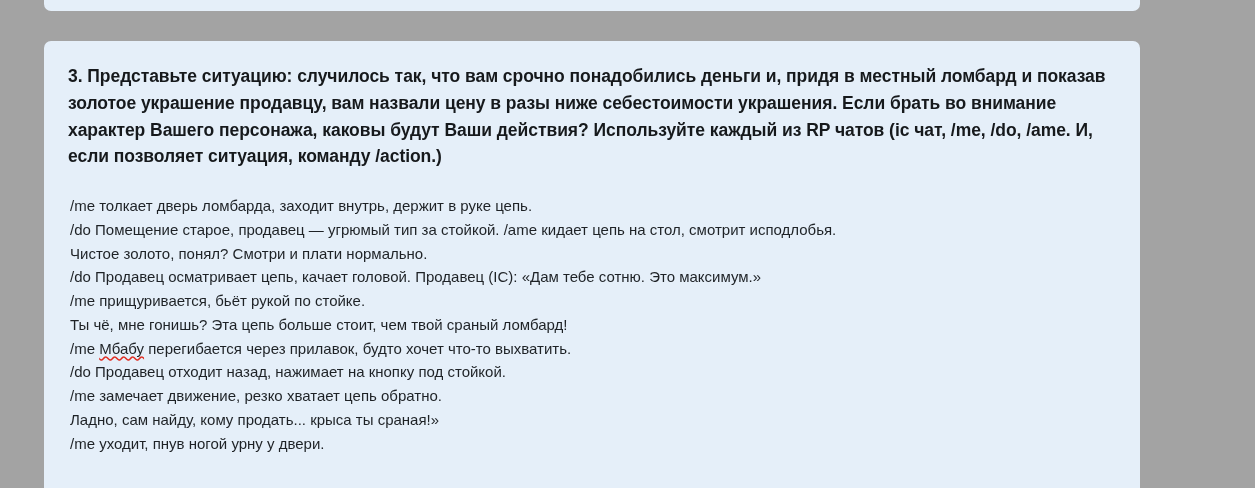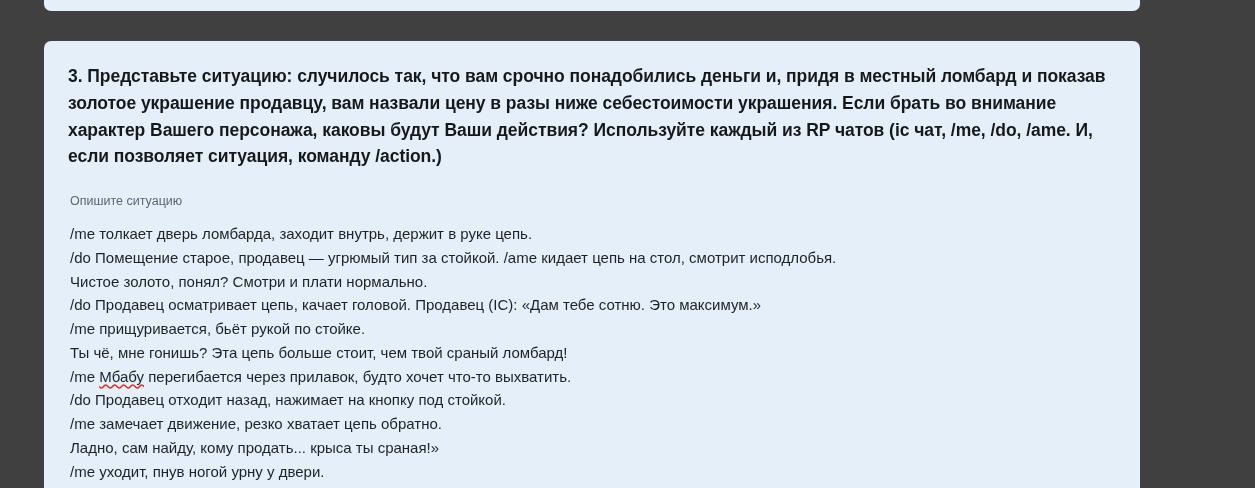--- a/index.html
+++ b/index.html
@@ -14,21 +14,21 @@
   body {
     background: #0b79d7;
     font-family: "Liberation Sans", "DejaVu Sans", sans-serif;
   }
 
   
   .page {
     position: relative;
     width: 1255px;
     height: 488px;
-    background: #404040;
+    background: #a3a3a3;
   }
 
   
   .card-prev {
     position: absolute;
     left: 44px;
     top: -44px;
     width: 1096px;
     height: 55px;
     background: #e5eff9;
@@ -94,19 +94,18 @@
 <div class="page">
 
   <div class="card-prev"></div>
 
   <div class="card">
 
     <p class="question-title">3. Представьте ситуацию: случилось так, что вам срочно понадобились деньги и, придя в местный ломбард и показав золотое украшение продавцу, вам назвали цену в разы ниже себестоимости украшения. Если брать во внимание характер Вашего персонажа, каковы будут Ваши действия? Используйте каждый из RP чатов (ic чат, /me, /do, /ame. И, если позволяет ситуация, команду /action.)</p>
 
     <div class="field">
 
-      <div class="field-label">Опишите ситуацию</div>
 
       <div class="field-body" id="answer-body" contenteditable="false" spellcheck="true" aria-placeholder="Опишите ситуацию" style=""><span class="line">/me толкает дверь ломбарда, заходит внутрь, держит в руке цепь.</span><span class="line">/do Помещение старое, продавец — угрюмый тип за стойкой. /ame кидает цепь на стол, смотрит исподлобья.</span><span class="line">Чистое золото, понял? Смотри и плати нормально.</span><span class="line">/do Продавец осматривает цепь, качает головой. Продавец (IC): «Дам тебе сотню. Это максимум.»</span><span class="line">/me прищуривается, бьёт рукой по стойке.</span><span class="line">Ты чё, мне гонишь? Эта цепь больше стоит, чем твой сраный ломбард!</span><span class="line">/me <span class="misspell">Мбабу</span> перегибается через прилавок, будто хочет что-то выхватить.</span><span class="line">/do Продавец отходит назад, нажимает на кнопку под стойкой.</span><span class="line">/me замечает движение, резко хватает цепь обратно.</span><span class="line">Ладно, сам найду, кому продать... крыса ты сраная!»</span><span class="line">/me уходит, пнув ногой урну у двери.</span></div>
 
     </div>
   </div>
 </div>
 
 </body></html>

